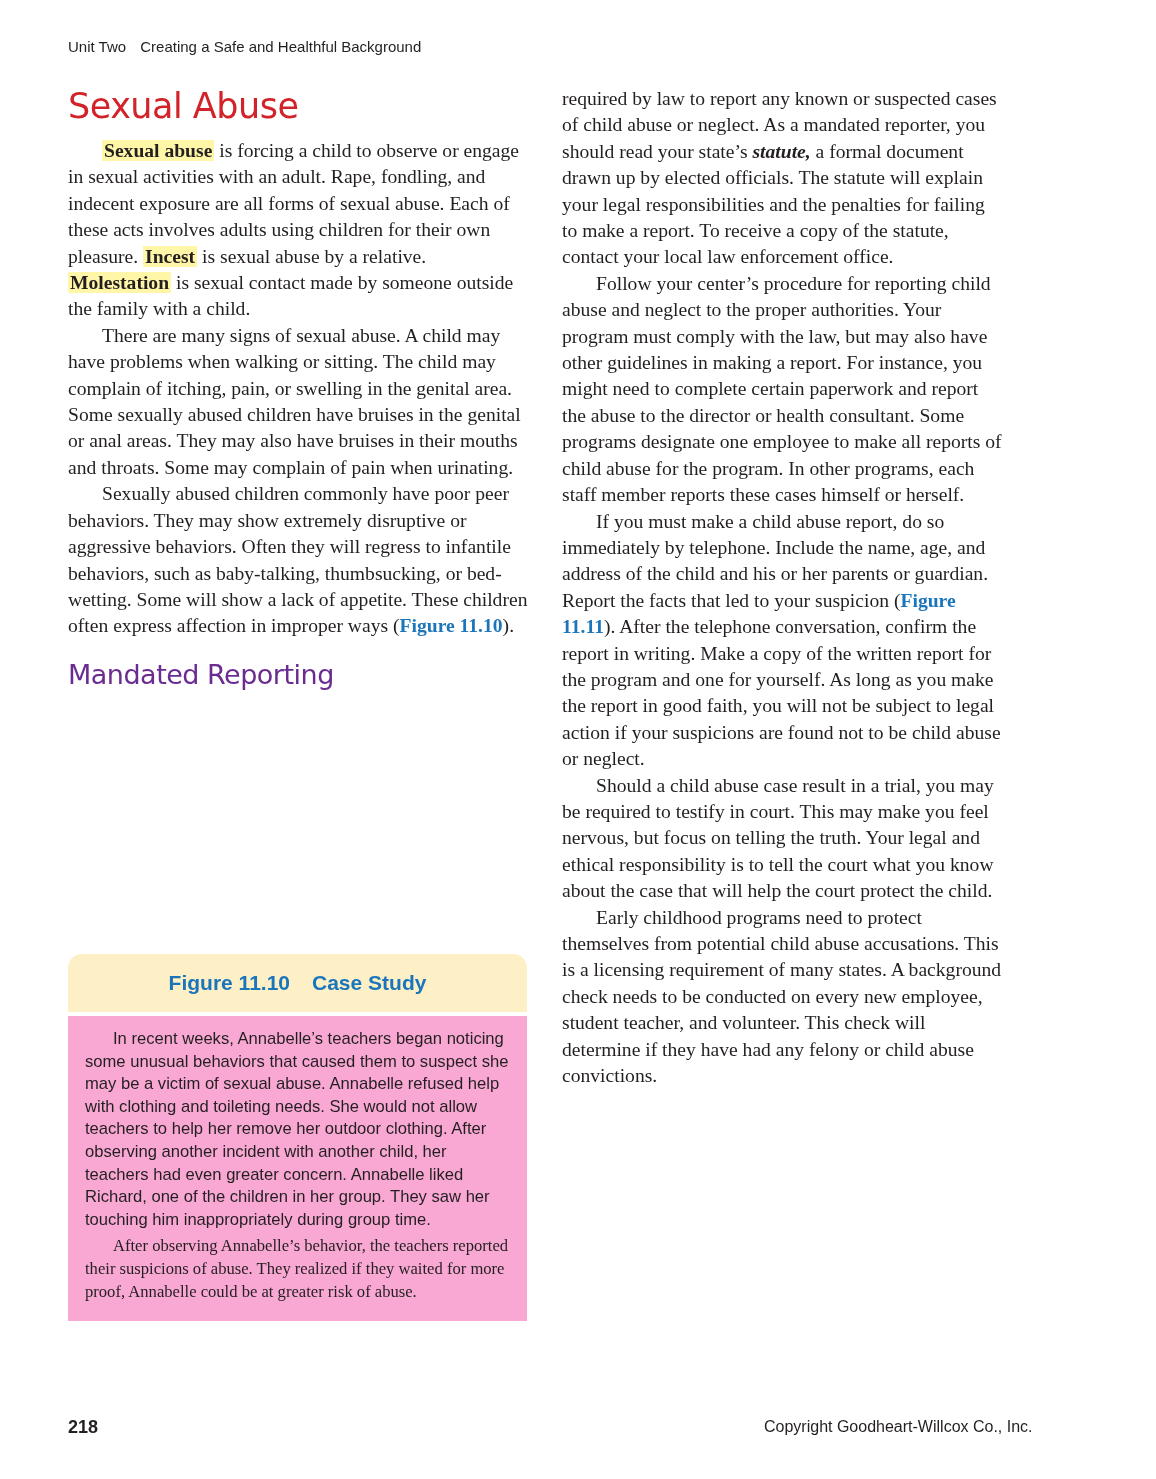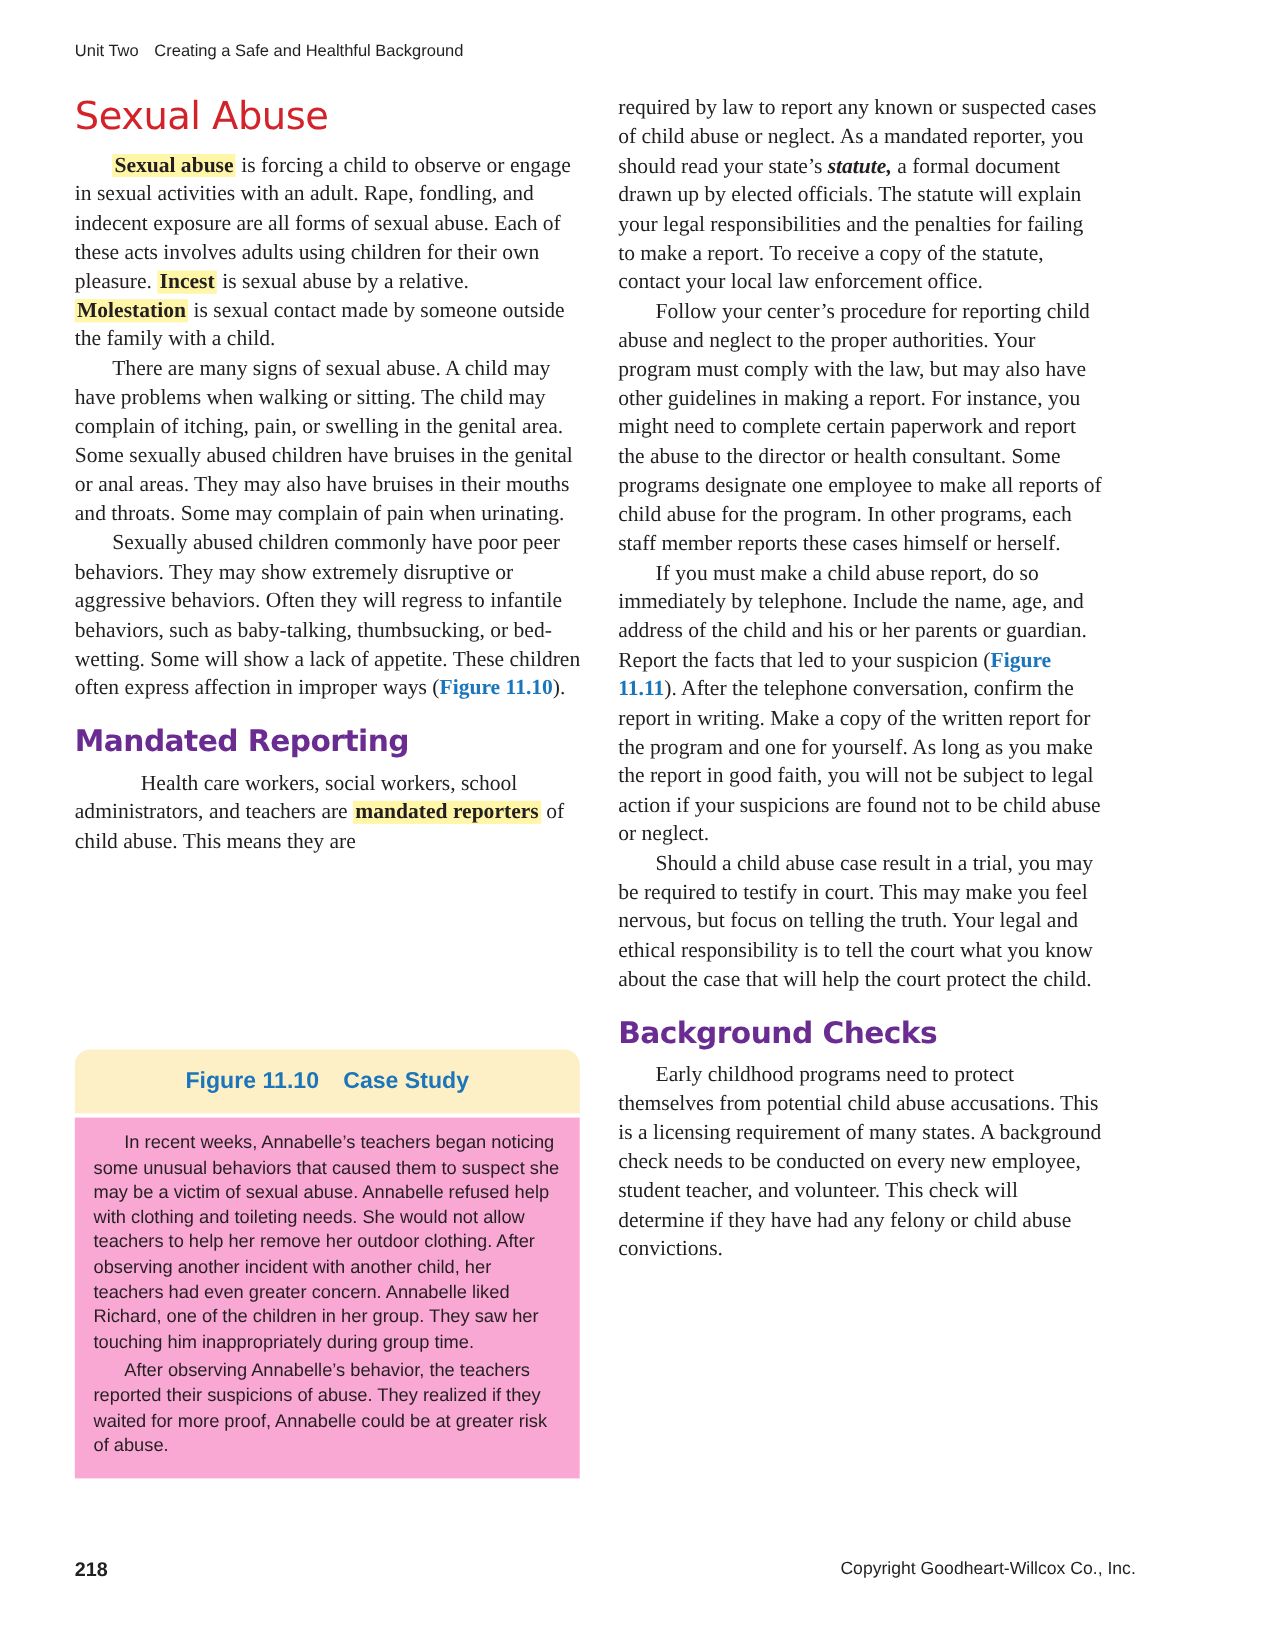--- a/index.html
+++ b/index.html
@@ -3,33 +3,33 @@
 <meta charset="utf-8">
 <style>
   html, body { margin: 0; padding: 0; background: #ffffff; }
   body { width: 1156px; height: 1479px; position: relative; overflow: hidden; color: #231f20; }
   .running-head { position: absolute; left: 68px; top: 38px; font-family: "Liberation Sans", sans-serif; font-size: 15px; color: #231f20; }
   .running-head .unit { margin-right: 10px; }
   .col { position: absolute; font-family: "Liberation Serif", serif; font-size: 19.6px; line-height: 26.4px; }
   .col-left { left: 68px; top: 84px; width: 460px; }
   .col-right { left: 562px; top: 86px; width: 440px; }
   h1.section-title { font-family: "DejaVu Sans", sans-serif; font-weight: normal; color: #d2232a; font-size: 35px; margin: 0 0 10px 0; line-height: 44px; letter-spacing: -0.5px; }
-  h2.subsection { font-family: "DejaVu Sans", sans-serif; font-weight: bold; color: #6a2c91; font-size: 27px; margin: 18px 0 8px 0; line-height: 34px; letter-spacing: -0.5px; }
+  h2.subsection { font-family: "DejaVu Sans", sans-serif; font-weight: normal; color: #6a2c91; font-size: 27px; margin: 18px 0 8px 0; line-height: 34px; letter-spacing: -0.5px; }
   p { margin: 0; text-indent: 34px; }
   p.noindent { text-indent: 0; }
   p.deep-indent { text-indent: 60px; }
   .term { font-weight: bold; background: #fff6a8; padding: 0 2px; }
   .fig-ref { font-weight: bold; color: #1b75bb; }
   em.term-italic { font-weight: bold; font-style: italic; }
   .figure-box { position: absolute; left: 68px; top: 954px; width: 459px; }
   .figure-header { background: #fdefc6; border-radius: 14px 14px 0 0; height: 58px; display: flex; align-items: center; justify-content: center; font-family: "Liberation Sans", sans-serif; font-weight: bold; color: #1b75bb; font-size: 21px; border-bottom: 4px solid #ffffff; }
   .figure-header .sep { display: inline-block; width: 22px; }
   .figure-body { background: #f9a8d4; padding: 12px 16px 18px 17px; font-family: "Liberation Sans", sans-serif; font-size: 16.6px; line-height: 22.6px; color: #231f20; }
   .figure-body p { text-indent: 28px; }
-  .figure-body p + p { margin-top: 4px; }
+  .figure-body p + p { margin-top: 4px; font-family: Liberation Serif, serif; }
   .folio { position: absolute; left: 68px; top: 1417px; font-family: "Liberation Sans", sans-serif; font-weight: bold; font-size: 18px; }
   .copyright { position: absolute; left: 764px; top: 1418px; font-family: "Liberation Sans", sans-serif; font-size: 16px; }
 </style>
 </head>
 <body>
 
 <div class="running-head">
   <span class="unit">Unit Two</span>
   <span>Creating a Safe and Healthful Background</span>
 </div>
@@ -38,23 +38,20 @@
   <h1 class="section-title">Sexual Abuse</h1>
   <p>
     <span class="term">Sexual abuse</span><span> is forcing a child to observe or engage in sexual activities with an adult. Rape, fondling, and indecent exposure are all forms of sexual abuse. Each of these acts involves adults using children for their own pleasure. </span><span class="term">Incest</span><span> is sexual abuse by a relative. </span><span class="term">Molestation</span><span> is sexual contact made by someone outside the family with a child.</span>
   </p>
   <p>There are many signs of sexual abuse. A child may have problems when walking or sitting. The child may complain of itching, pain, or swelling in the genital area. Some sexually abused children have bruises in the genital or anal areas. They may also have bruises in their mouths and throats. Some may complain of pain when urinating.</p>
   <p>
     <span>Sexually abused children commonly have poor peer behaviors. They may show extremely disruptive or aggressive behaviors. Often they will regress to infantile behaviors, such as baby-talking, thumbsucking, or bed-wetting. Some will show a lack of appetite. These children often express affection in improper ways (</span><span class="fig-ref">Figure 11.10</span><span>).</span>
   </p>
 
   <h2 class="subsection">Mandated Reporting</h2>
-  <p class="deep-indent">
-    <span>Health care workers, social workers, school administrators, and teachers are </span><span class="term">mandated reporters</span><span> of child abuse. This means they are</span>
-  </p>
 </div>
 
 <div class="figure-box">
   <div class="figure-header">
     <span>Figure 11.10</span>
       <span class="sep"></span>
       <span>Case Study</span>
   </div>
   <div class="figure-body">
     <p>In recent weeks, Annabelle’s teachers began noticing some unusual behaviors that caused them to suspect she may be a victim of sexual abuse. Annabelle refused help with clothing and toileting needs. She would not allow teachers to help her remove her outdoor clothing. After observing another incident with another child, her teachers had even greater concern. Annabelle liked Richard, one of the children in her group. They saw her touching him inappropriately during group time.</p>
@@ -65,18 +62,17 @@
 <div class="col col-right">
   <p class="noindent">
     <span>required by law to report any known or suspected cases of child abuse or neglect. As a mandated reporter, you should read your state’s </span><em class="term-italic">statute,</em><span> a formal document drawn up by elected officials. The statute will explain your legal responsibilities and the penalties for failing to make a report. To receive a copy of the statute, contact your local law enforcement office.</span>
   </p>
   <p>Follow your center’s procedure for reporting child abuse and neglect to the proper authorities. Your program must comply with the law, but may also have other guidelines in making a report. For instance, you might need to complete certain paperwork and report the abuse to the director or health consultant. Some programs designate one employee to make all reports of child abuse for the program. In other programs, each staff member reports these cases himself or herself.</p>
   <p>
     <span>If you must make a child abuse report, do so immediately by telephone. Include the name, age, and address of the child and his or her parents or guardian. Report the facts that led to your suspicion (</span><span class="fig-ref">Figure 11.11</span><span>). After the telephone conversation, confirm the report in writing. Make a copy of the written report for the program and one for yourself. As long as you make the report in good faith, you will not be subject to legal action if your suspicions are found not to be child abuse or neglect.</span>
   </p>
   <p>Should a child abuse case result in a trial, you may be required to testify in court. This may make you feel nervous, but focus on telling the truth. Your legal and ethical responsibility is to tell the court what you know about the case that will help the court protect the child.</p>
 
-  <h2 class="subsection">Background Checks</h2>
   <p>Early childhood programs need to protect themselves from potential child abuse accusations. This is a licensing requirement of many states. A background check needs to be conducted on every new employee, student teacher, and volunteer. This check will determine if they have had any felony or child abuse convictions.</p>
 </div>
 
 <div class="folio">218</div>
 <div class="copyright">Copyright Goodheart-Willcox Co., Inc.</div>
 
 </body></html>

